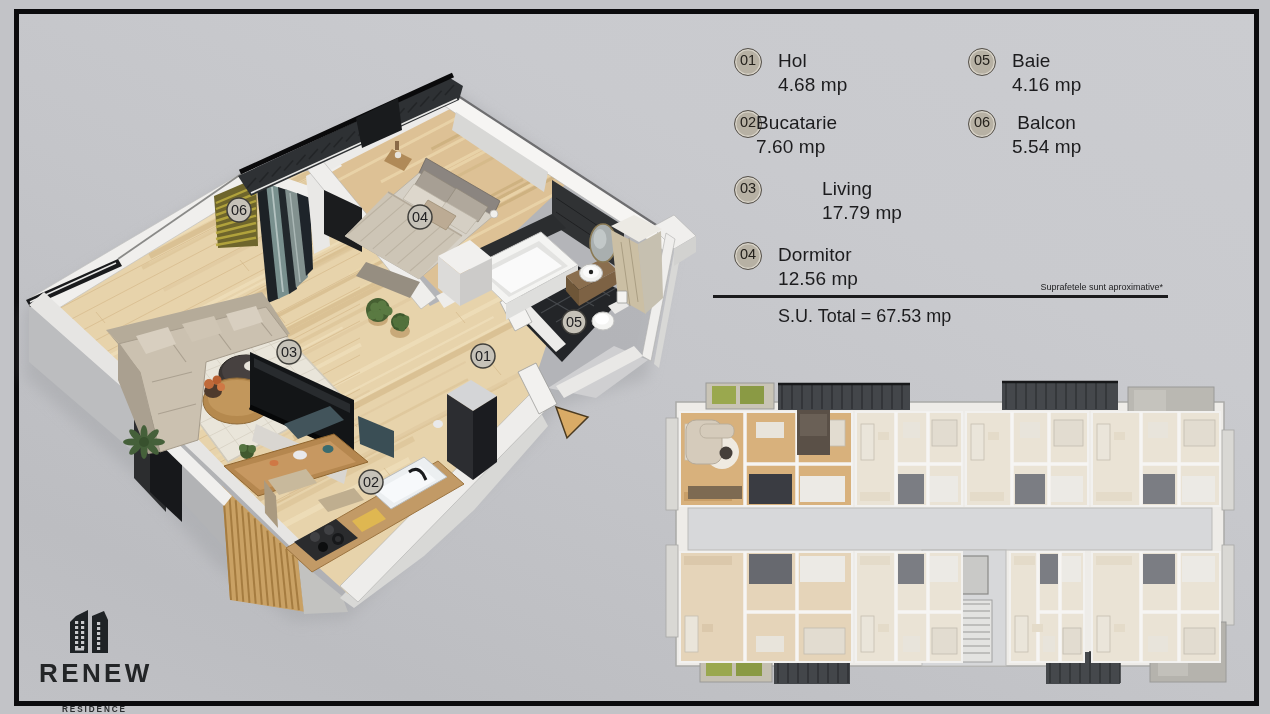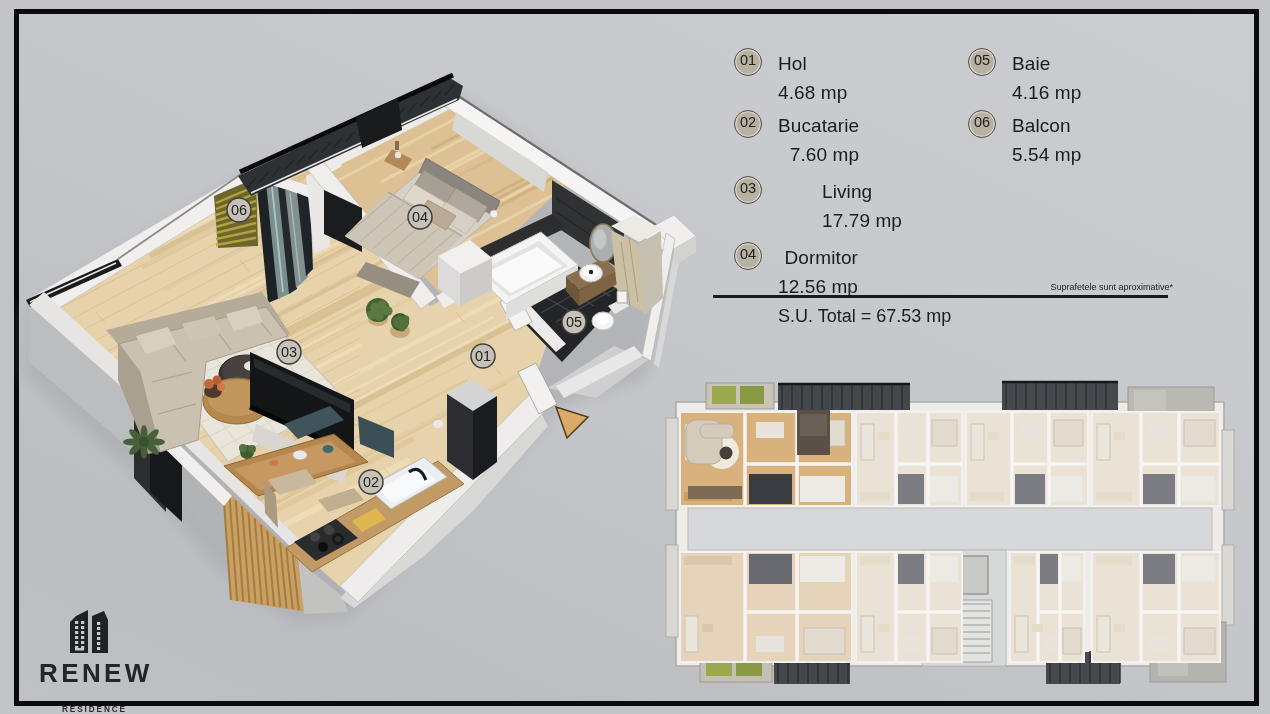--- a/index.html
+++ b/index.html
@@ -5,21 +5,21 @@
   html,body { margin:0; padding:0; width:1270px; height:714px; overflow:hidden;
     font-family:"Liberation Sans", sans-serif; }
   body { background:#c2c3c7; position:relative; }
   #inner { position:absolute; left:14px; top:9px; width:1245px; height:697px; box-sizing:border-box;
     border:5px solid #0b0b0d;
     background:linear-gradient(205deg,#cbccd0 0%,#c9cace 30%,#c4c5c9 55%,#bcbdc1 85%,#c0c1c5 100%); }
   svg { position:absolute; left:0; top:0; }
   .lbadge { position:absolute; width:26px; height:26px; border-radius:50%;
     background:#b7b1a4; border:1.6px solid #55514b; box-shadow:inset 0 0 0 1.5px #d8d3c8;
     color:#24211c; font-size:14.5px; text-align:center; line-height:23px; }
-  .ltext { position:absolute; font-size:19px; color:#1c1c1e; line-height:29px; letter-spacing:0.1px; }
+  .ltext { position:absolute; font-size:19px; color:#1c1c1e; line-height:24px; letter-spacing:0.1px; }
   .small { position:absolute; font-size:9px; color:#232325; }
   .total { position:absolute; font-size:18px; color:#1c1c1e; }
   .rule { position:absolute; background:#1a1a1c; }
   .logoname { position:absolute; font-size:26px; font-weight:700; letter-spacing:3.4px; color:#232527; }
   .logosub { position:absolute; font-size:8.2px; font-weight:700; letter-spacing:1.9px; color:#2a2c2e; }
 </style>
 </head>
 <body>
 
 <div id="inner"></div>
@@ -624,39 +624,39 @@
     <rect x="97" y="647" width="3.2" height="3" fill="#c9cacd"></rect>
     <rect x="75" y="648" width="9" height="2.5" fill="#c9cacd"></rect>
 </svg>
 
   <div class="lbadge" style="left:734px;top:48px;">01</div>
 
   <div class="ltext" style="left:778px;top:49px;">Hol<br>4.68 mp</div>
 
   <div class="lbadge" style="left:734px;top:110px;">02</div>
 
-  <div class="ltext" style="left:778px;top:111px;text-align:right;">Bucatarie<br>7.60 mp</div>
+  <div class="ltext" style="left:756px;top:111px;">Bucatarie<br>7.60 mp</div>
 
   <div class="lbadge" style="left:734px;top:176px;">03</div>
 
   <div class="ltext" style="left:778px;top:177px;margin-left:44px;">Living<br>17.79 mp</div>
 
   <div class="lbadge" style="left:734px;top:242px;">04</div>
 
-  <div class="ltext" style="left:778px;top:243px;text-align:right;">Dormitor<br>12.56 mp</div>
+  <div class="ltext" style="left:778px;top:243px;">Dormitor<br>12.56 mp</div>
 
   <div class="lbadge" style="left:968px;top:48px;">05</div>
 
   <div class="ltext" style="left:1012px;top:49px;">Baie<br>4.16 mp</div>
 
   <div class="lbadge" style="left:968px;top:110px;">06</div>
 
-  <div class="ltext" style="left:1012px;top:111px;">Balcon<br>5.54 mp</div>
-
-<div class="small" style="right:97px; top:282px;">Suprafetele sunt aproximative*</div>
+  <div class="ltext" style="left:1012px;top:111px;text-align:center;">Balcon<br>5.54 mp</div>
+
+<div class="small" style="right:107px; top:282px;">Suprafetele sunt aproximative*</div>
 
 <div class="rule" style="left:713px; top:295px; width:455px; height:2.6px;"></div>
 
 <div class="total" style="left:778px; top:306px;">S.U. Total = 67.53 mp</div>
 
 <div class="logoname" style="left:39px; top:658px;">RENEW</div>
 
 <div class="logosub" style="left:62px; top:681px;margin-top:24px;">RESIDENCE</div>
 
 </body></html>

